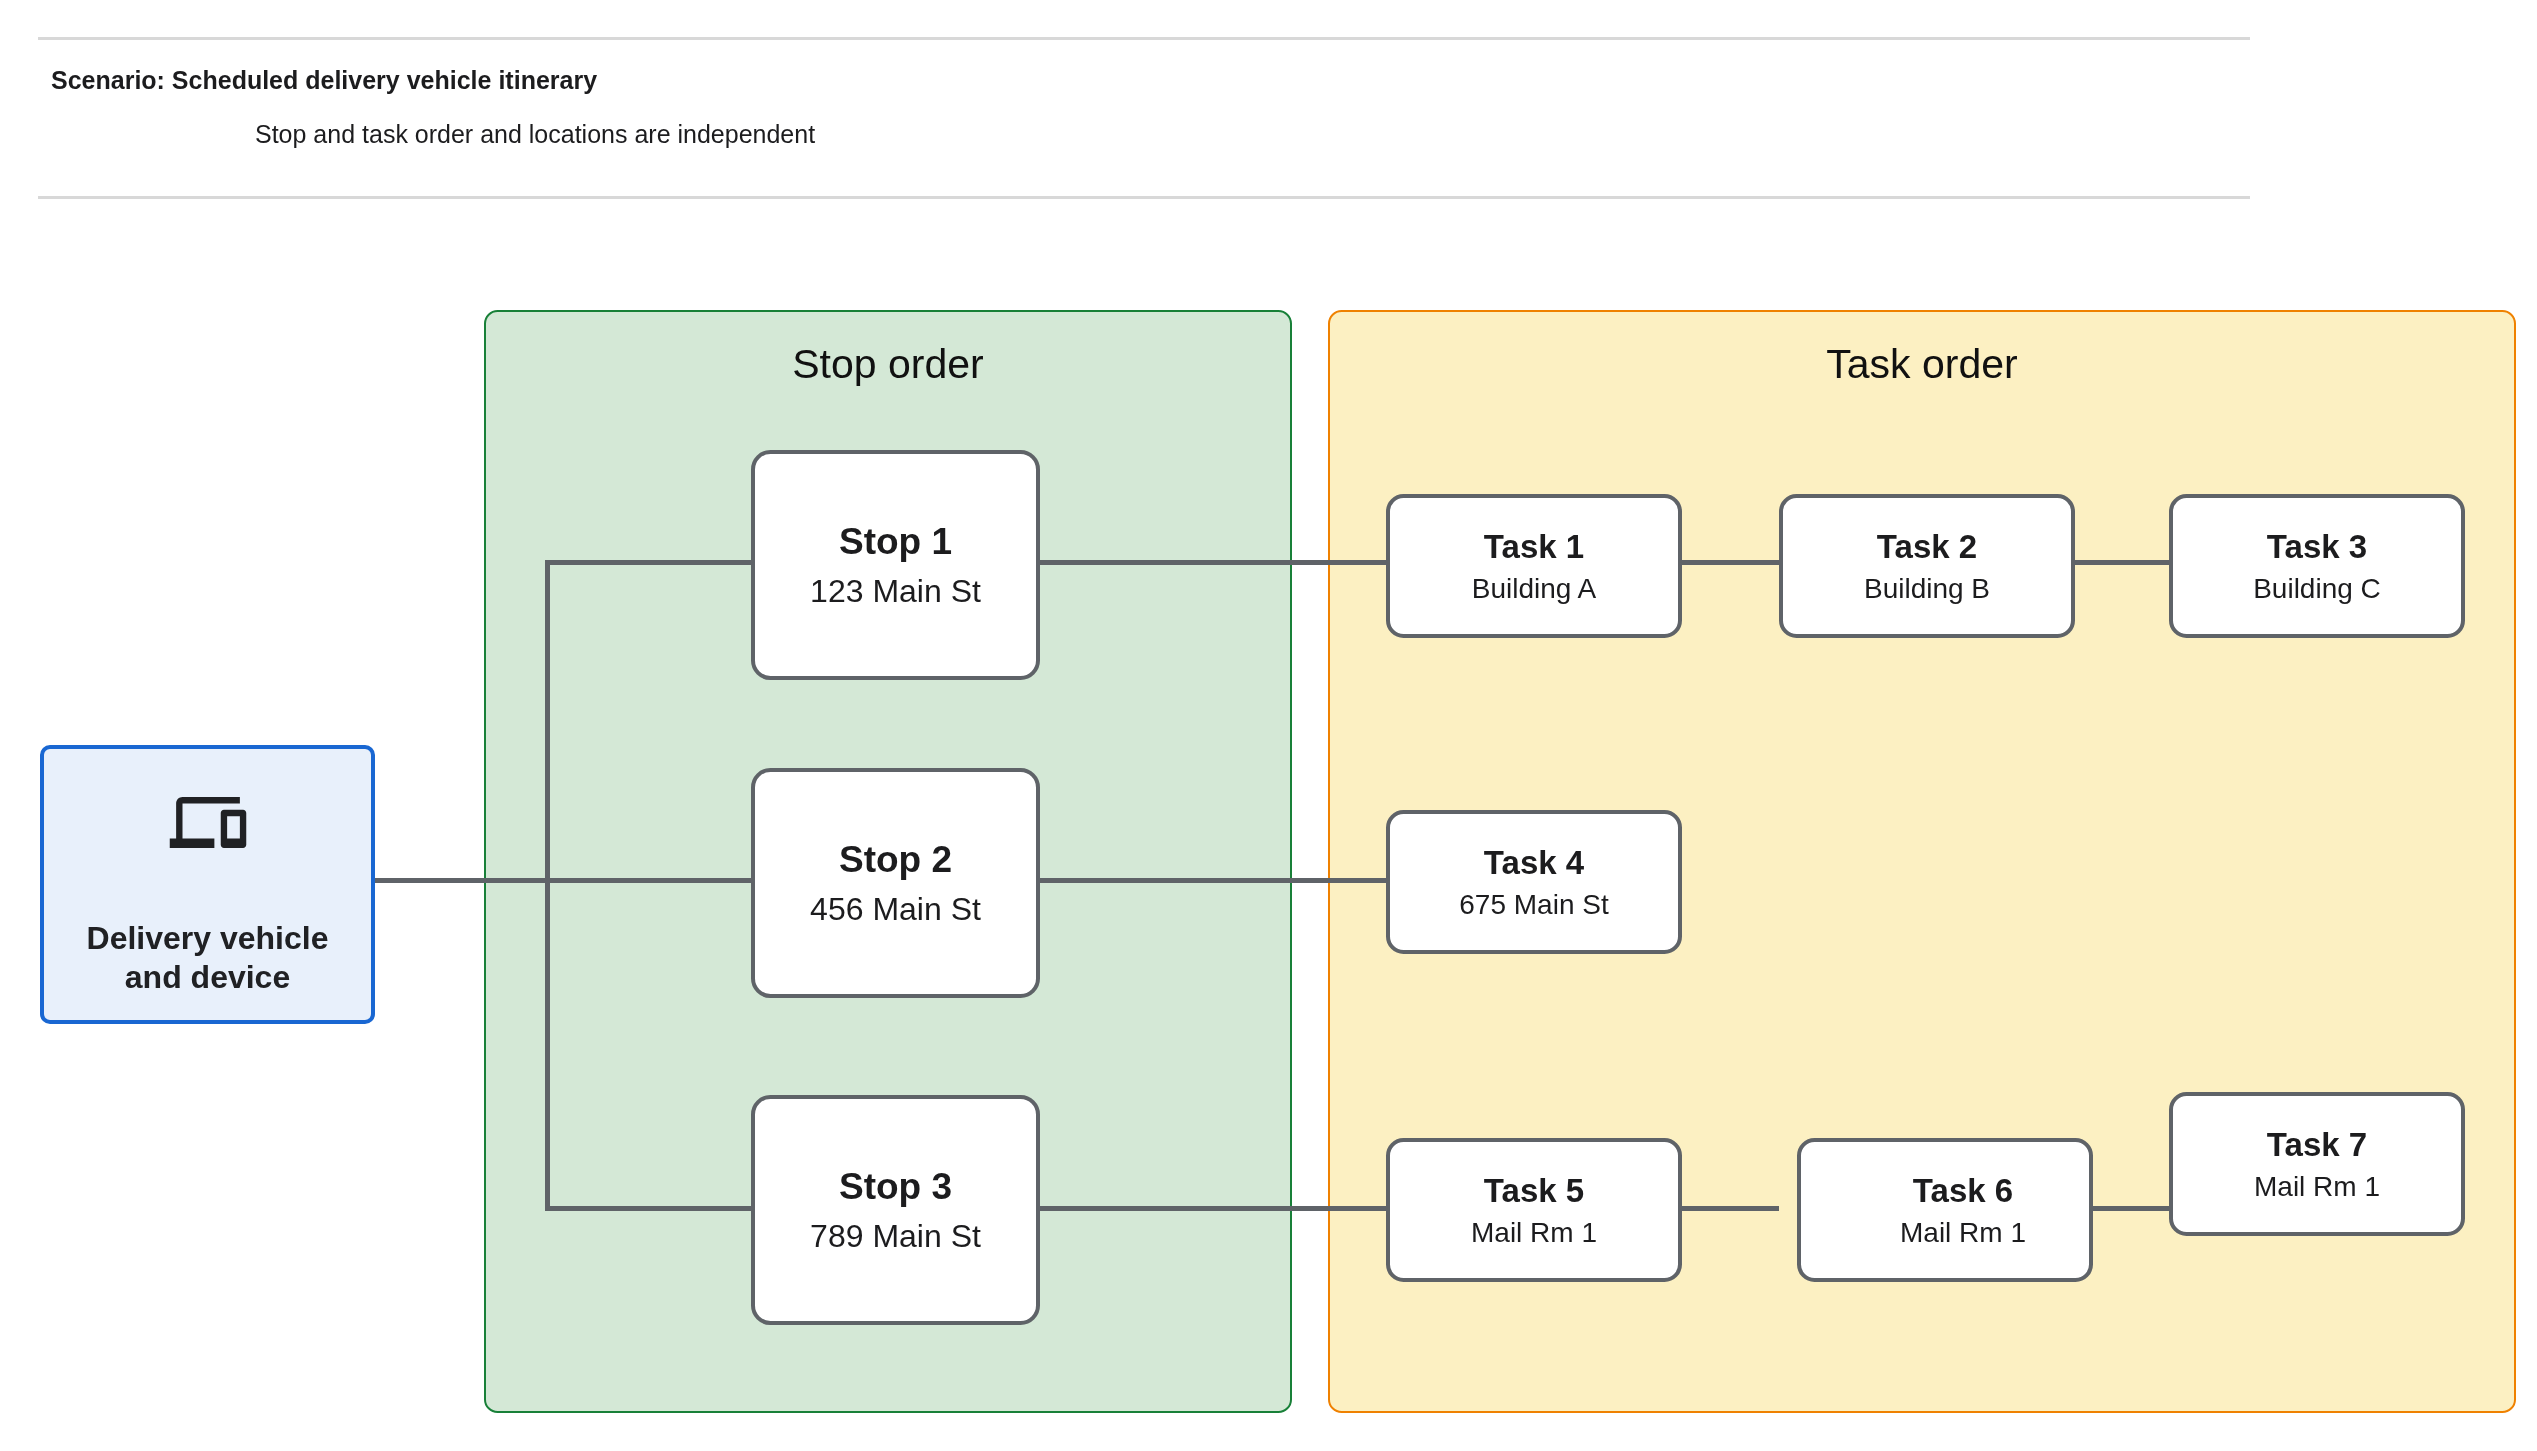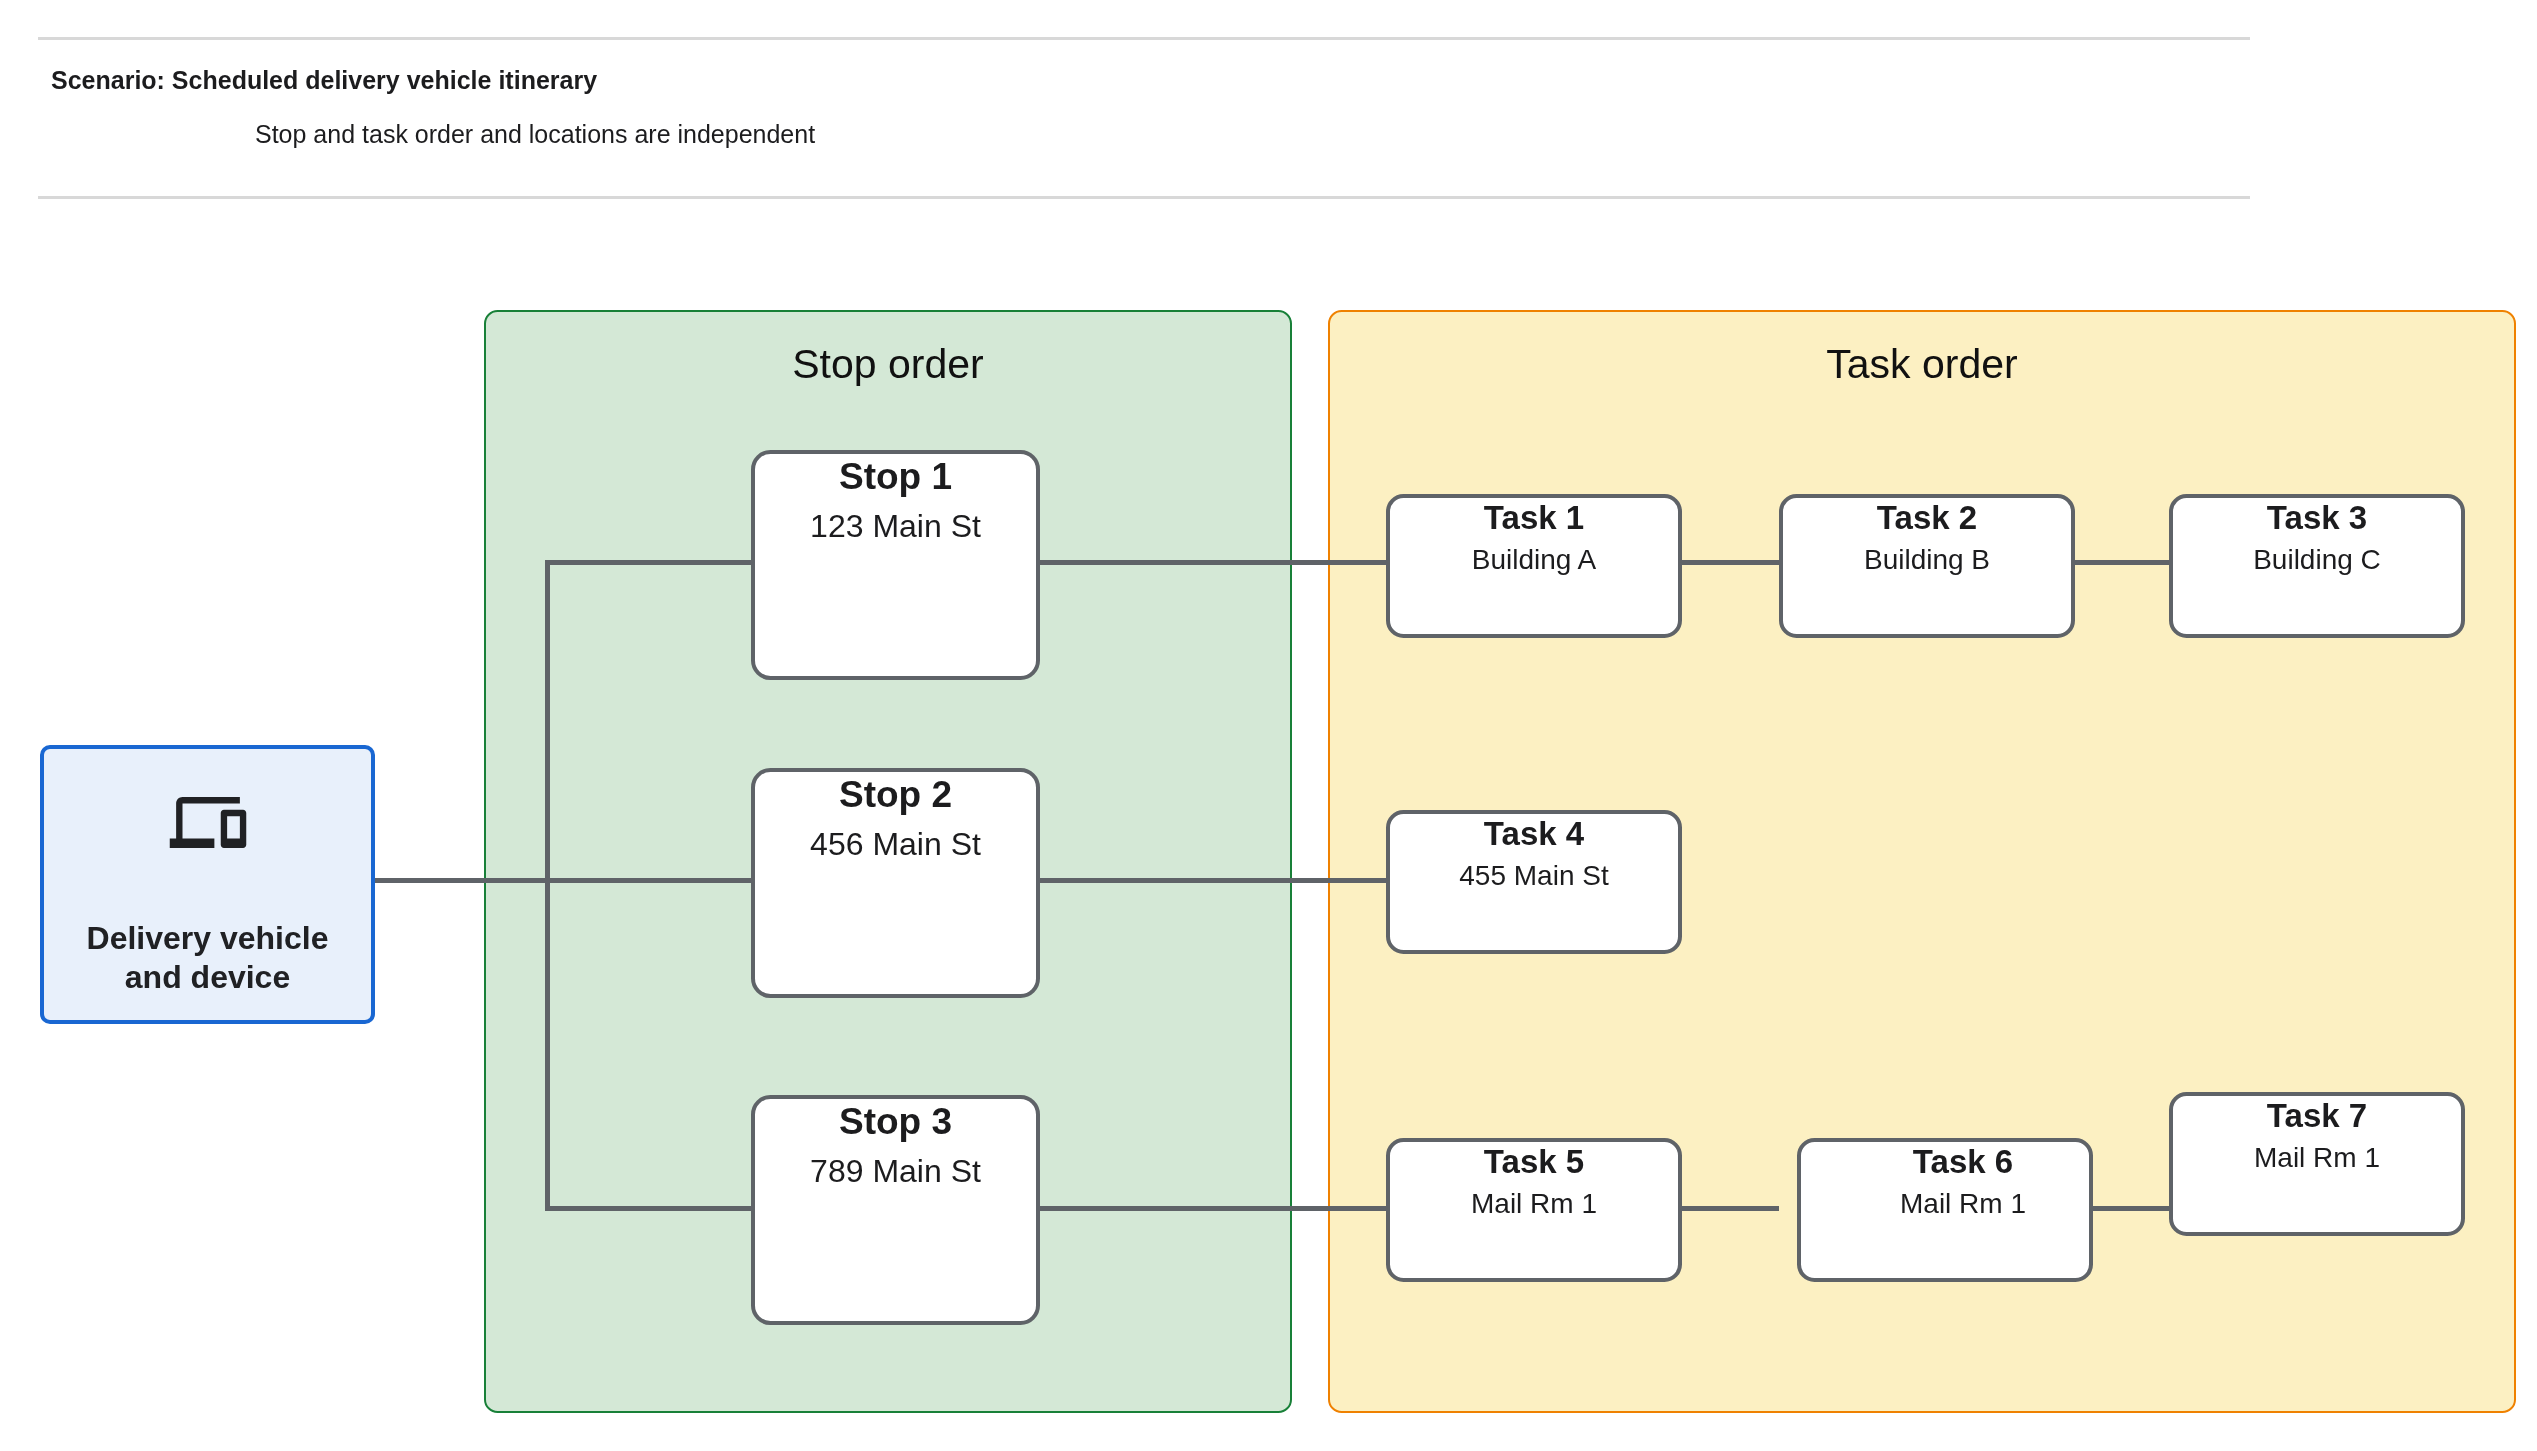--- a/index.html
+++ b/index.html
@@ -24,21 +24,21 @@
   .panel.orange{background:var(--orange-fill);border-color:var(--orange-border);}
   .panel-title{
     position:absolute;left:0;right:0;top:29px;text-align:center;
     font-size:41px;font-weight:400;color:#111;
   }
 
   .connector{background:var(--connector);z-index:1;}
 
   .node{
     background:var(--node-fill);border:4.8px solid var(--node-border);
-    display:flex;flex-direction:column;align-items:center;
+    display:flex;flex-direction:column;align-items:center;justify-content:center;
     text-align:center;z-index:2;
   }
   .stop-node{border-radius:19.4px;}
   .task-node{border-radius:17.5px;}
   .stop-node .node-title{font-size:37px;font-weight:700;line-height:1.25;}
   .stop-node .node-subtitle{font-size:32px;font-weight:400;line-height:1.25;margin-top:5.8px;}
   .task-node .node-title{font-size:33px;font-weight:700;line-height:1.2;}
   .task-node .node-subtitle{font-size:28px;font-weight:400;line-height:1.2;margin-top:5.8px;}
 
   .vehicle-node{
@@ -89,21 +89,21 @@
       <div class="node-title">Task 2</div>
       <div class="node-subtitle">Building B</div>
     </div>
     <div class="abs node task-node" style="left:839px;top:182px;width:296px;height:144px;">
       <div class="node-title">Task 3</div>
       <div class="node-subtitle">Building C</div>
     </div>
 
     <div class="abs node task-node" style="left:56px;top:498px;width:296px;height:144px;">
       <div class="node-title">Task 4</div>
-      <div class="node-subtitle">455 Main St</div>
+      <div class="node-subtitle">675 Main St</div>
     </div>
 
     <div class="abs node task-node" style="left:56px;top:826px;width:296px;height:144px;">
       <div class="node-title">Task 5</div>
       <div class="node-subtitle">Mail Rm 1</div>
     </div>
     <div class="abs node task-node" style="left:467px;top:826px;width:296px;height:144px;padding-left:36px;">
       <div class="node-title">Task 6</div>
       <div class="node-subtitle">Mail Rm 1</div>
     </div>

